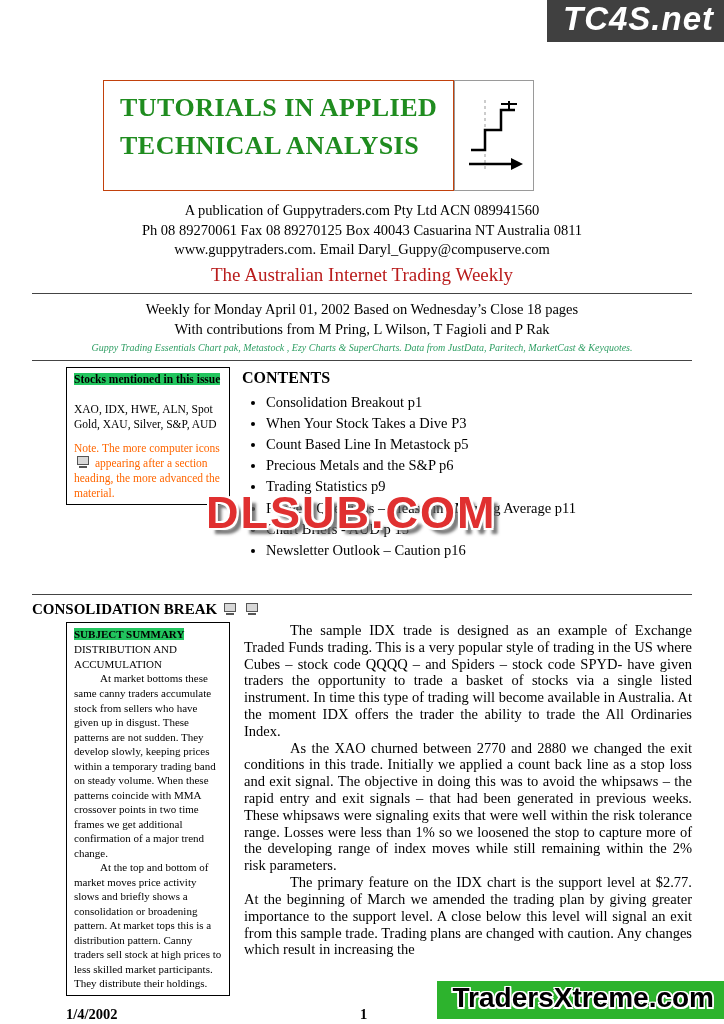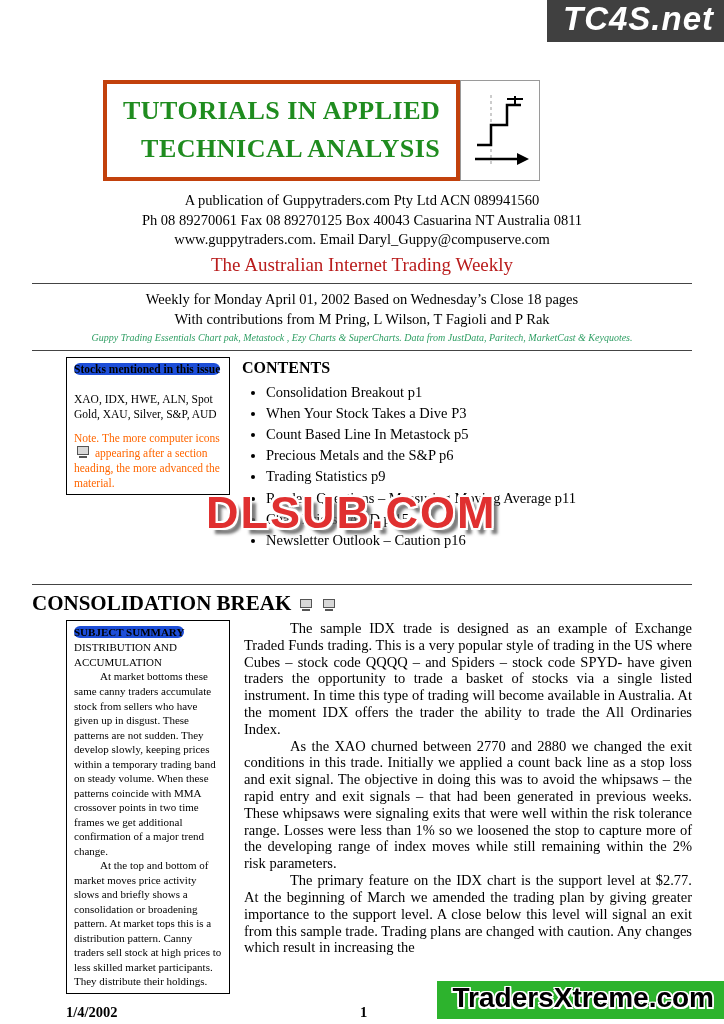--- a/index.html
+++ b/index.html
@@ -31,21 +31,21 @@
     font-family:"Liberation Sans","DejaVu Sans",sans-serif;
     font-weight:bold;font-size:28px;line-height:1.1;
     padding:2px 10px 5px 16px;
     text-shadow:
       -1.5px -1.5px 0 #fff, 1.5px -1.5px 0 #fff, -1.5px 1.5px 0 #fff, 1.5px 1.5px 0 #fff,
       -1.5px 0 0 #fff, 1.5px 0 0 #fff, 0 -1.5px 0 #fff, 0 1.5px 0 #fff;
   }
 
   
   .mast-row{display:flex;align-items:stretch;margin:80px 0 0 103px;}
-  .title-box{border:4px solid #c2410c;padding:8px 16px 10px 16px;text-align:right;}
+  .title-box{border:1px solid #c2410c;padding:8px 16px 26px 16px;}
   .title-line{
     font-weight:bold;font-size:26px;line-height:1.45;color:#1f8c1f;letter-spacing:.5px;
   }
   .icon-box{border:1px solid #9a9a9a;width:78px;display:flex;align-items:center;justify-content:center;}
 
   .pub{text-align:center;font-size:14.5px;line-height:1.33;margin-top:10px;}
   .subtitle{color:#b91c1c;font-size:19px;margin-top:3px;}
 
   .rule{border:none;border-top:1px solid #444;margin:6px 32px;height:0;}
   .rule.pre-article{margin-top:32px;}
@@ -54,30 +54,30 @@
   .issue{text-align:center;font-size:14.5px;line-height:1.32;}
   .issue .contrib{}
   .issue .green-note{color:#2e9e63;font-style:italic;font-size:10px;margin-top:2px;}
 
   
   .contents-wrap{display:flex;margin:6px 32px 0 66px;}
   .side-box{
     width:148px;border:1px solid #000;padding:4px 7px;align-self:flex-start;
     font-size:11.5px;line-height:1.3;
   }
-  .hl{background:#1d4ed8;font-weight:bold;border-radius:6px;}
+  .hl{background:#22c55e;font-weight:bold;}
   .stocks-box .tickers{margin-top:15px;}
   .stocks-box .note{margin-top:9px;color:#f60;}
   .contents-col{margin-left:12px;}
   .contents-col h2{font-size:16px;font-weight:bold;margin:2px 0 6px 0;}
   .contents-col ul{margin:0;padding-left:24px;font-size:14.5px;line-height:1.25;}
   .contents-col li{margin-bottom:3px;}
 
   
-  .article-title{font-size:21px;font-weight:bold;margin:6px 32px 4px 32px;}
+  .article-title{font-size:15px;font-weight:bold;margin:6px 32px 4px 32px;}
   .article-wrap{display:flex;margin:4px 32px 0 66px;}
   .summary-box{font-size:11px;line-height:1.32;}
   .summary-box .sub{margin-top:1px;}
   .summary-box p{margin:0;text-indent:26px;}
   .body-col{flex:1;margin-left:14px;font-size:14.5px;line-height:1.16;text-align:justify;}
   .body-col p{margin:0;text-indent:46px;}
 
   
   .footer{position:relative;margin:10px 66px 0 66px;font-size:14.5px;font-weight:bold;}
   .footer .pagenum{position:absolute;left:294px;}

